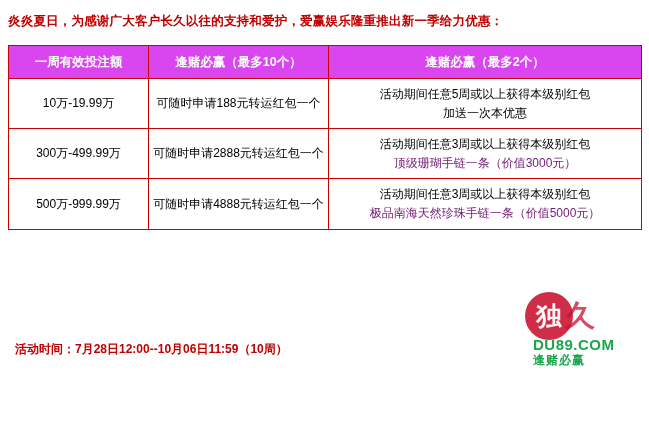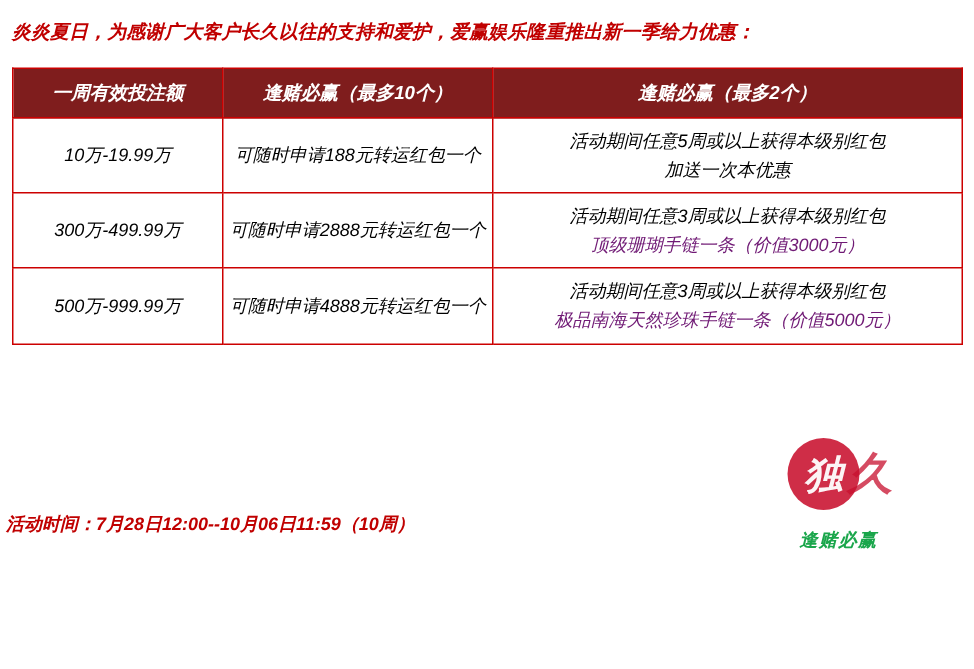--- a/index.html
+++ b/index.html
@@ -13,21 +13,20 @@
     font-family: "Liberation Sans", sans-serif;
     color: #000000;
     position: relative;
     overflow: hidden;
   }
   .page {
     position: relative;
     width: 649px;
     height: 368px;
     box-sizing: border-box;
-    font-style: italic;
   }
   .intro {
     position: absolute;
     top: 13px;
     left: 8px;
     width: 635px;
     font-size: 12.5px;
     color: #c00000;
     font-weight: bold;
     letter-spacing: 0.2px;
@@ -35,21 +34,21 @@
   }
   table.promo {
     position: absolute;
     top: 45px;
     left: 8px;
     width: 633px;
     border-collapse: collapse;
     table-layout: fixed;
   }
   table.promo th {
-    background: #7f1d1d;
+    background: #d946ef;
     color: #ffffff;
     font-size: 12.5px;
     font-weight: bold;
     text-align: center;
     padding: 5px 2px;
     border: 1px solid #cc0000;
     height: 22px;
   }
   table.promo td {
     border: 1px solid #cc0000;
@@ -67,21 +66,21 @@
     display: block;
   }
   .gift-line2 {
     display: block;
   }
   .gift-green {
     color: #701a75;
   }
   .footer {
     position: absolute;
-    left: 4px;
+    left: 15px;
     bottom: 10px;
     font-size: 12px;
     color: #c00000;
     font-weight: bold;
     white-space: nowrap;
   }
   .watermark {
     position: absolute;
     right: 6px;
     bottom: 2px;
@@ -187,16 +186,17 @@
       </tr>
     </tbody>
   </table>
 
   <div class="footer">活动时间：7月28日12:00--10月06日11:59（10周）</div>
 
   <div class="watermark">
     <div class="wm-circle"></div>
     <div class="wm-char">独</div>
     <div class="wm-char2">久</div>
+    <div class="wm-site">DU89.COM</div>
     <div class="wm-slogan">逢赌必赢</div>
   </div>
 
 </div>
 
 </body></html>

